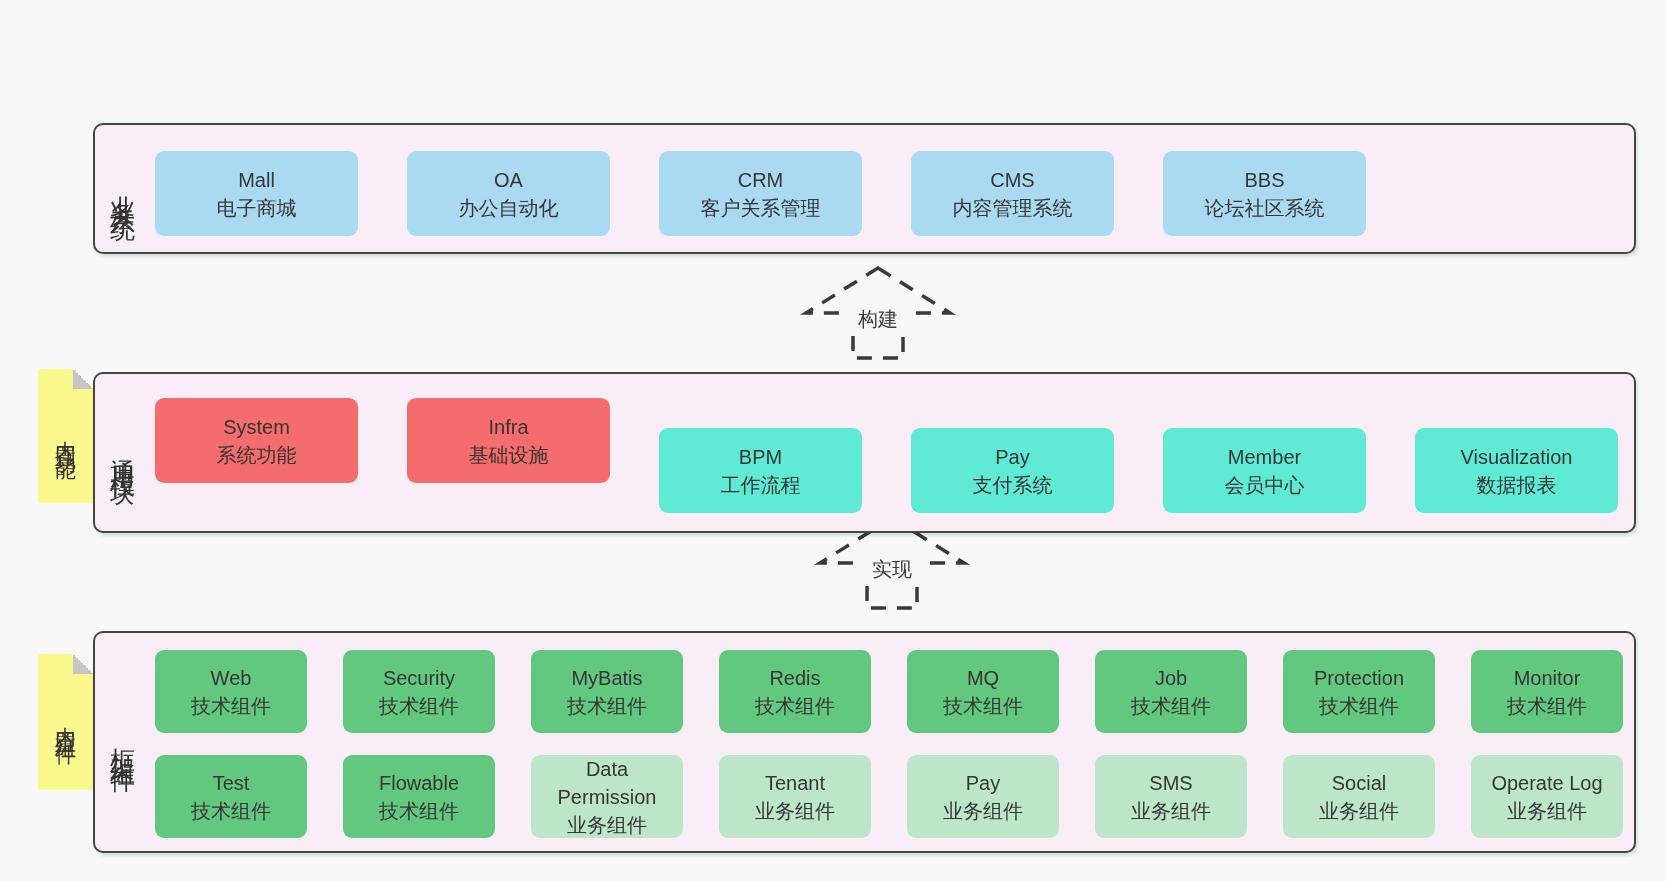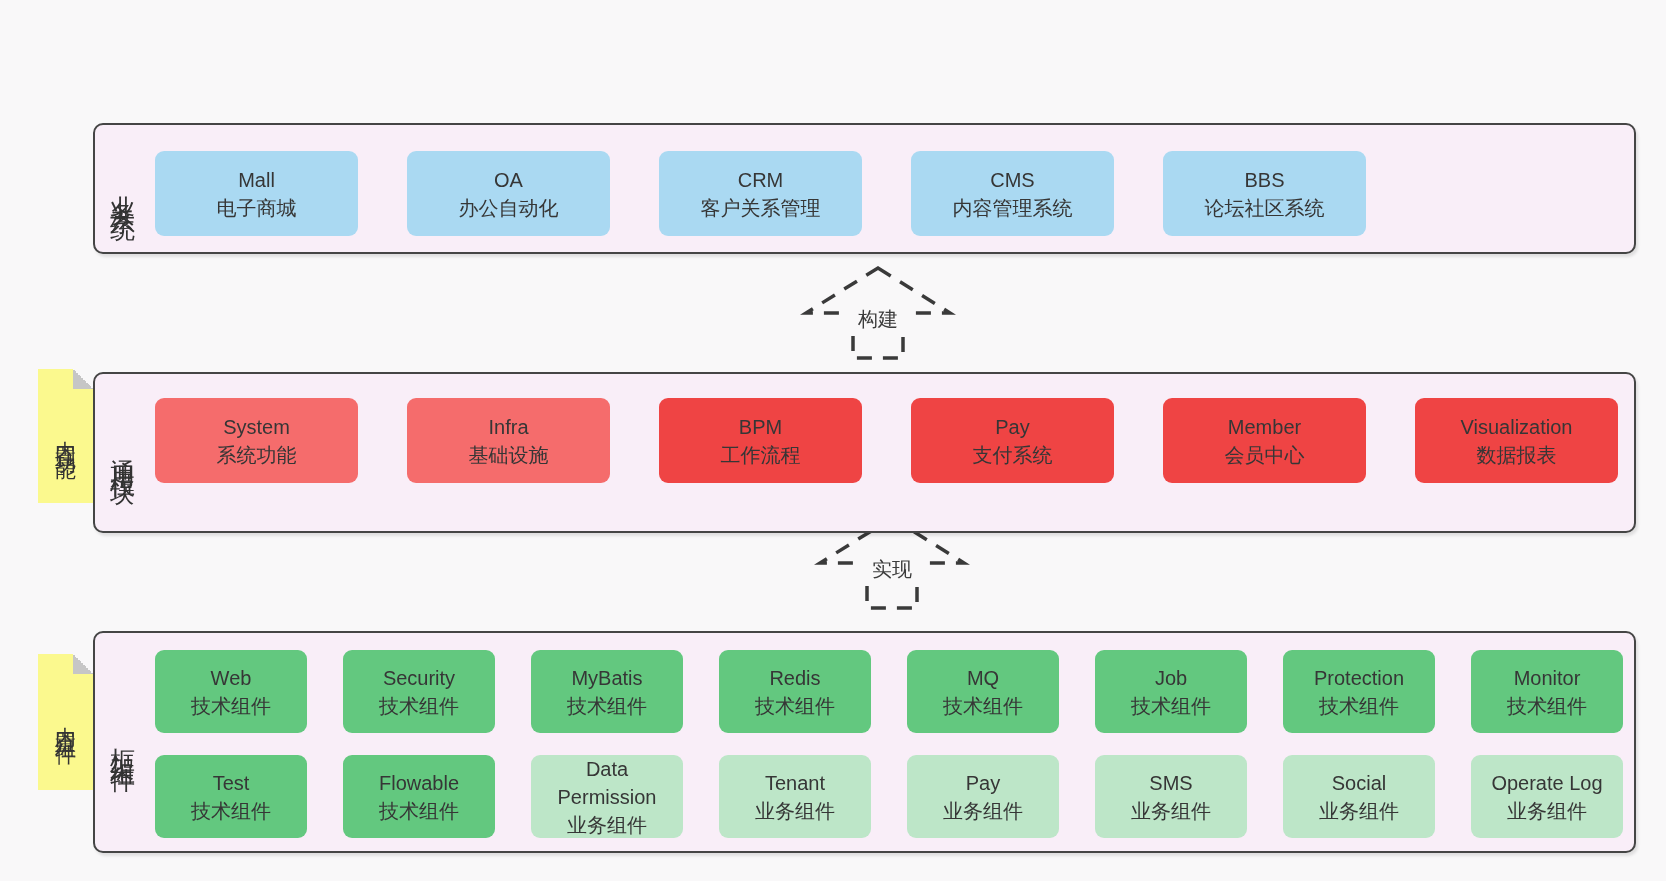--- a/index.html
+++ b/index.html
@@ -29,21 +29,21 @@
   .box{
     border-radius:9px;
     display:flex;flex-direction:column;align-items:center;justify-content:center;
     text-align:center;font-size:20px;line-height:28px;color:#363636;
     padding:0 12px;box-sizing:border-box;
   }
   .w-wide{width:203px;height:85px;margin-right:49px;}
   .w-narrow{width:152px;height:83px;margin-right:36px;}
   .blue{background:#aad9f2;}
   .red{background:#f56c6c;}
-  .pink{background:#ef4444;}
+  .pink{background:#5eead4;margin-top:30px;}
   .green{background:#63c87f;}
   .lightgreen{background:#bde6c8;}
   
   .tag{
     position:absolute;left:38px;width:55px;background:#fbf98e;
     z-index:1;display:flex;align-items:center;justify-content:center;
   }
   .tag .fold{
     position:absolute;top:0;right:0;width:20px;height:20px;
     background:linear-gradient(to bottom left,#f9f8f9 50%,#c6c6c6 50%);

